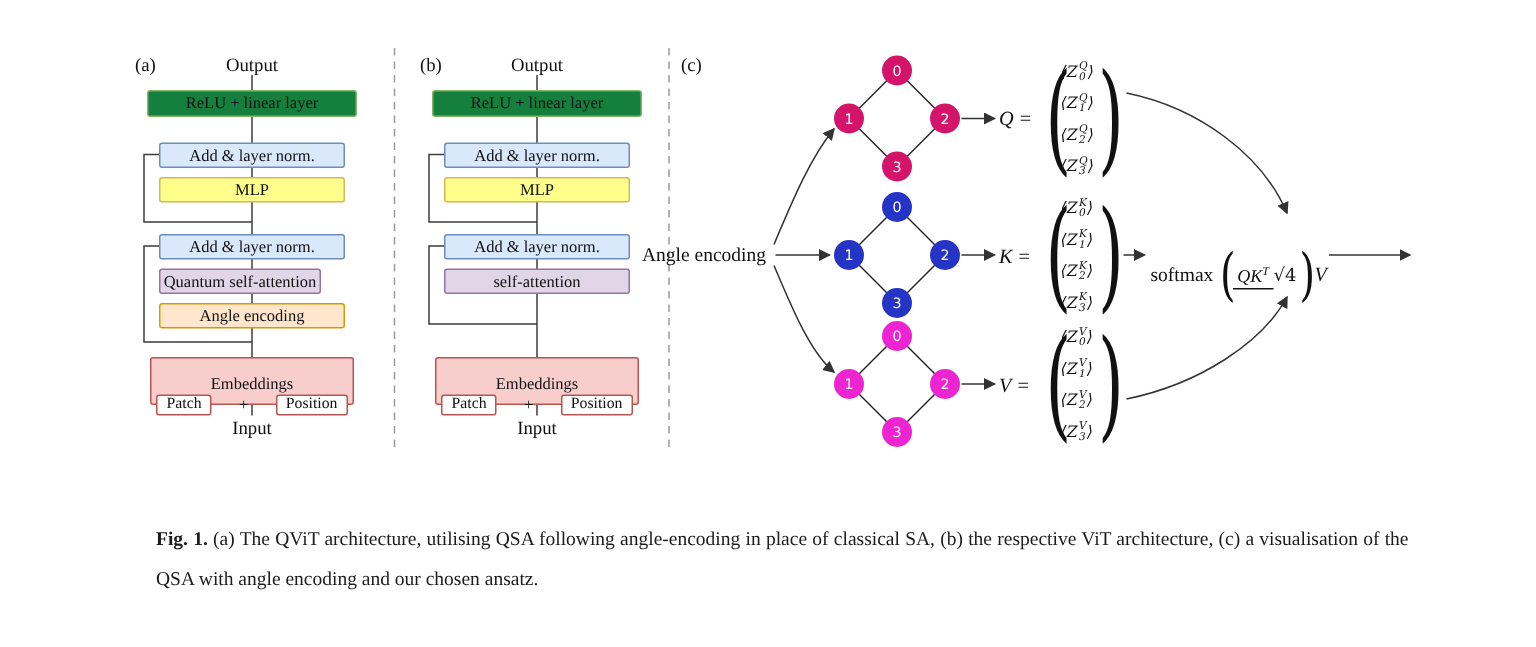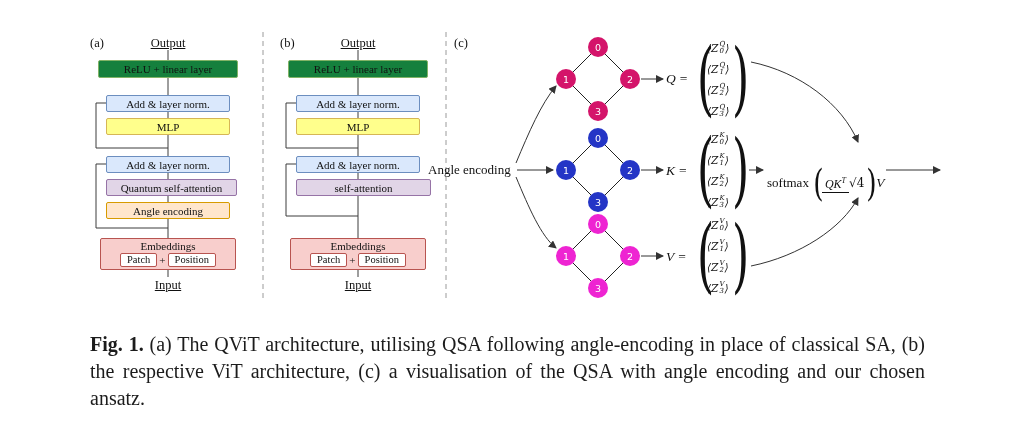--- a/index.html
+++ b/index.html
@@ -12,27 +12,27 @@
   .arrow{stroke:#333;stroke-width:1;fill:none;}
   .box{position:absolute;z-index:2;display:flex;align-items:center;justify-content:center;
        border:1px solid #000;box-sizing:border-box;font-size:11px;line-height:12px;
        border-radius:2px;background:#fff;}
   .green{background:#15803d;border-color:#82b366;}
   .blue{background:#dae8fc;border-color:#6c8ebf;}
   .yellow{background:#ffff8c;border-color:#d6b656;}
   .purple{background:#e1d5e7;border-color:#9673a6;}
   .orange{background:#ffe6cc;border-color:#d79b00;}
   .red{background:#f8cecc;border-color:#b85450;}
-  .embed{flex-direction:column;justify-content:flex-start;padding:1px 4px 3px;}
+  .embed{flex-direction:column;justify-content:flex-start;padding:11px 4px 3px;}
   .embed-title{font-size:11px;line-height:13px;}
-  .embed-row{display:flex;align-items:center;gap:2px;width:100%;justify-content:center;}
+  .embed-row{display:flex;align-items:center;gap:18px;width:100%;justify-content:center;}
   .inner{background:#fff;border:1px solid #b85450;font-size:10.5px;line-height:12px;
          padding:0 6px;border-radius:2px;}
   .plus{font-size:11px;}
-  .tlabel{position:absolute;z-index:2;font-size:12.5px;line-height:14px;text-decoration:underline;}
+  .tlabel{position:absolute;z-index:2;font-size:12.5px;line-height:14px;}
   .plabel{position:absolute;z-index:2;font-size:12.5px;line-height:14px;}
   .clabel{position:absolute;z-index:2;font-size:13px;line-height:14px;}
   .veq{position:absolute;z-index:2;font-size:13.5px;line-height:15px;}
   .mvar{font-style:italic;}
   .veq .eqs{margin-left:4px;}
   .vec{position:absolute;z-index:2;display:flex;align-items:center;height:84px;
        font-family:"DejaVu Serif","DejaVu Sans",serif;}
   .paren{font-size:80px;line-height:78px;width:13px;display:inline-block;text-align:center;
          transform:scaleX(.55);transform-origin:center;font-style:normal;}
   .vcol{display:flex;flex-direction:column;}
@@ -43,22 +43,22 @@
            font-size:13px;}
   .sword{margin-right:3px;}
   .paren2{font-size:38px;line-height:38px;width:9px;display:inline-block;text-align:center;
           transform:scaleX(.7);font-family:"DejaVu Serif","DejaVu Sans",serif;}
   .frac{display:inline-flex;align-items:center;margin:0 1px;}
   .num{font-size:12px;line-height:14px;font-style:italic;border-bottom:1px solid #111;
        padding:0 3px 1px;}
   .num sup{font-size:8px;}
   .den{font-size:12px;line-height:14px;font-family:"DejaVu Serif","DejaVu Sans",serif;}
   .vafter{margin-left:2px;font-size:13.5px;}
-  .caption{position:absolute;left:88px;top:329px;width:835px;margin:2px;z-index:2;
-           font-size:20px;line-height:27px;text-align:justify;color:#1c1c1c;}
+  .caption{position:absolute;left:88px;top:329px;width:835px;margin:16px;z-index:2;
+           font-size:13px;line-height:27px;text-align:justify;color:#1c1c1c;}
   .caption b{font-weight:bold;}
 </style>
 </head>
 <body>
 
 <div class="fig">
 
   <svg class="overlay" width="1024" height="310" viewBox="0 0 1024 310">
     <defs>
       <marker id="arr" markerWidth="8" markerHeight="8" refX="7" refY="4" orient="auto">
@@ -142,39 +142,39 @@
       <line class="arrow" x1="886" y1="170" x2="940" y2="170" marker-end="url(#arr)"></line>
     </g>
   </svg>
 
   <div class="plabel" style="left:90px;top:36px">(a)</div>
   <div class="tlabel" style="left:138px;top:36px;width:60px;text-align:center">Output</div>
   <div class="box green" style="left:98px;top:60px;width:140px;height:18px">ReLU + linear layer</div>
   <div class="box blue" style="left:106px;top:95px;width:124px;height:17px">Add &amp; layer norm.</div>
   <div class="box yellow" style="left:106px;top:118px;width:124px;height:17px">MLP</div>
   <div class="box blue" style="left:106px;top:156px;width:124px;height:17px">Add &amp; layer norm.</div>
-  <div class="box purple" style="left:106px;top:179px;width:131px;height:17px">Quantum self-attention</div>
+  <div class="box purple" style="left:106px;top:179px;width:108px;height:17px">Quantum self-attention</div>
   <div class="box orange" style="left:106px;top:202px;width:124px;height:17px">Angle encoding</div>
   <div class="box red embed" style="left:100px;top:238px;width:136px;height:32px">
     <div class="embed-title">Embeddings</div>
     <div class="embed-row">
       <span class="inner">Patch</span>
       <span class="plus">+</span>
       <span class="inner">Position</span>
     </div>
   </div>
   <div class="tlabel" style="left:138px;top:278px;width:60px;text-align:center">Input</div>
 
   <div class="plabel" style="left:280px;top:36px">(b)</div>
   <div class="tlabel" style="left:328px;top:36px;width:60px;text-align:center">Output</div>
   <div class="box green" style="left:288px;top:60px;width:140px;height:18px">ReLU + linear layer</div>
   <div class="box blue" style="left:296px;top:95px;width:124px;height:17px">Add &amp; layer norm.</div>
   <div class="box yellow" style="left:296px;top:118px;width:124px;height:17px">MLP</div>
   <div class="box blue" style="left:296px;top:156px;width:124px;height:17px">Add &amp; layer norm.</div>
-  <div class="box purple" style="left:296px;top:179px;width:135px;height:17px">self-attention</div>
+  <div class="box purple" style="left:296px;top:179px;width:124px;height:17px">self-attention</div>
   <div class="box red embed" style="left:290px;top:238px;width:136px;height:32px">
     <div class="embed-title">Embeddings</div>
     <div class="embed-row">
       <span class="inner">Patch</span>
       <span class="plus">+</span>
       <span class="inner">Position</span>
     </div>
   </div>
   <div class="tlabel" style="left:328px;top:278px;width:60px;text-align:center">Input</div>
 

